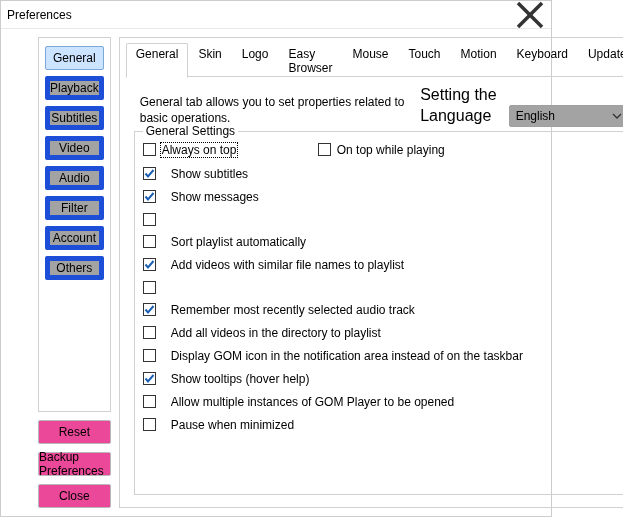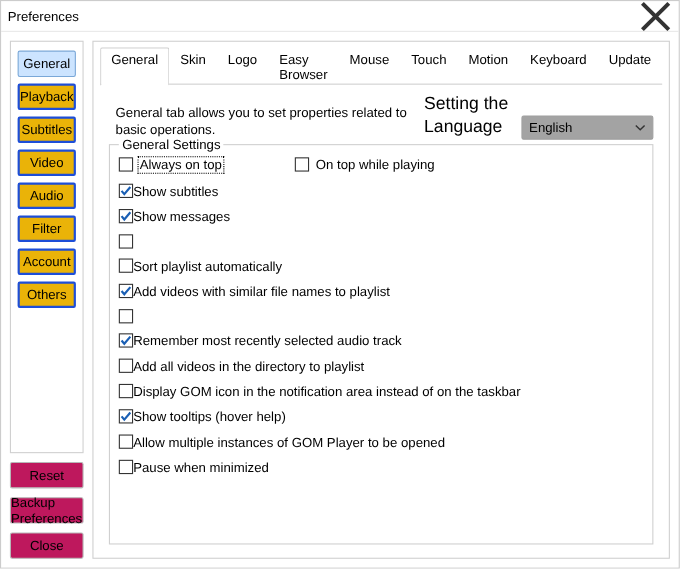--- a/index.html
+++ b/index.html
@@ -5,21 +5,21 @@
     * { margin: 0; padding: 0; box-sizing: border-box; }
     body {
       font-family: "Segoe UI", Tahoma, sans-serif;
       font-size: 12px;
       background: #fff;
       width: 623px;
       height: 517px;
       overflow: hidden;
     }
     .window {
-      width: 618px;
+      width: 552px;
       height: 517px;
       border: 1px solid #ccc;
       display: flex;
       flex-direction: column;
       background: #fff;
     }
     .titlebar {
       height: 28px;
       display: flex;
       align-items: center;
@@ -38,54 +38,55 @@
       align-items: center;
       justify-content: center;
       font-size: 13px;
       color: #333;
     }
     .body {
       flex: 1;
       display: flex;
       padding: 8px;
       gap: 8px;
+      margin-left: 29px;
     }
     .sidebar {
       width: 118px;
       display: flex;
       flex-direction: column;
       gap: 8px;
     }
     .sidebar-top {
       border: 1px solid #d0d0d0;
       padding: 8px 6px;
       display: flex;
       flex-direction: column;
       gap: 6px;
       flex: 1;
     }
     .side-btn {
       height: 24px;
-      background: #eab308;
-      border: 2px solid #1d4ed8;
+      background: #a3a3a3;
+      border: 5px solid #1d4ed8;
       font-size: 12px;
       color: #000;
       cursor: default;
       display: flex;
       align-items: center;
       justify-content: center;
       border-radius: 2px;
     }
     .side-btn.active {
       background: #cce4ff;
       border: 1px solid #7aa8d8;
     }
     .bottom-btn {
       height: 24px;
-      background: #be185d;
+      background: #ec4899;
       border: 1px solid #b8b8b8;
       font-size: 12px;
       color: #000;
       display: flex;
       align-items: center;
       justify-content: center;
       border-radius: 2px;
     }
     .main {
       flex: 1;
@@ -166,21 +167,21 @@
     }
     .checks {
       display: flex;
       flex-direction: column;
       gap: 9px;
       padding-top: 4px;
     }
     .check-row {
       display: flex;
       align-items: center;
-      gap: 0;
+      gap: 15px;
     }
     .check-row.split {
       display: flex;
     }
     .check-row.split .left { width: 160px; display: flex; align-items: center; gap: 6px;}
     .check-row.split .right { display: flex; align-items: center; gap: 6px;}
     .checkbox {
       width: 13px;
       height: 13px;
       border: 1px solid #333;

